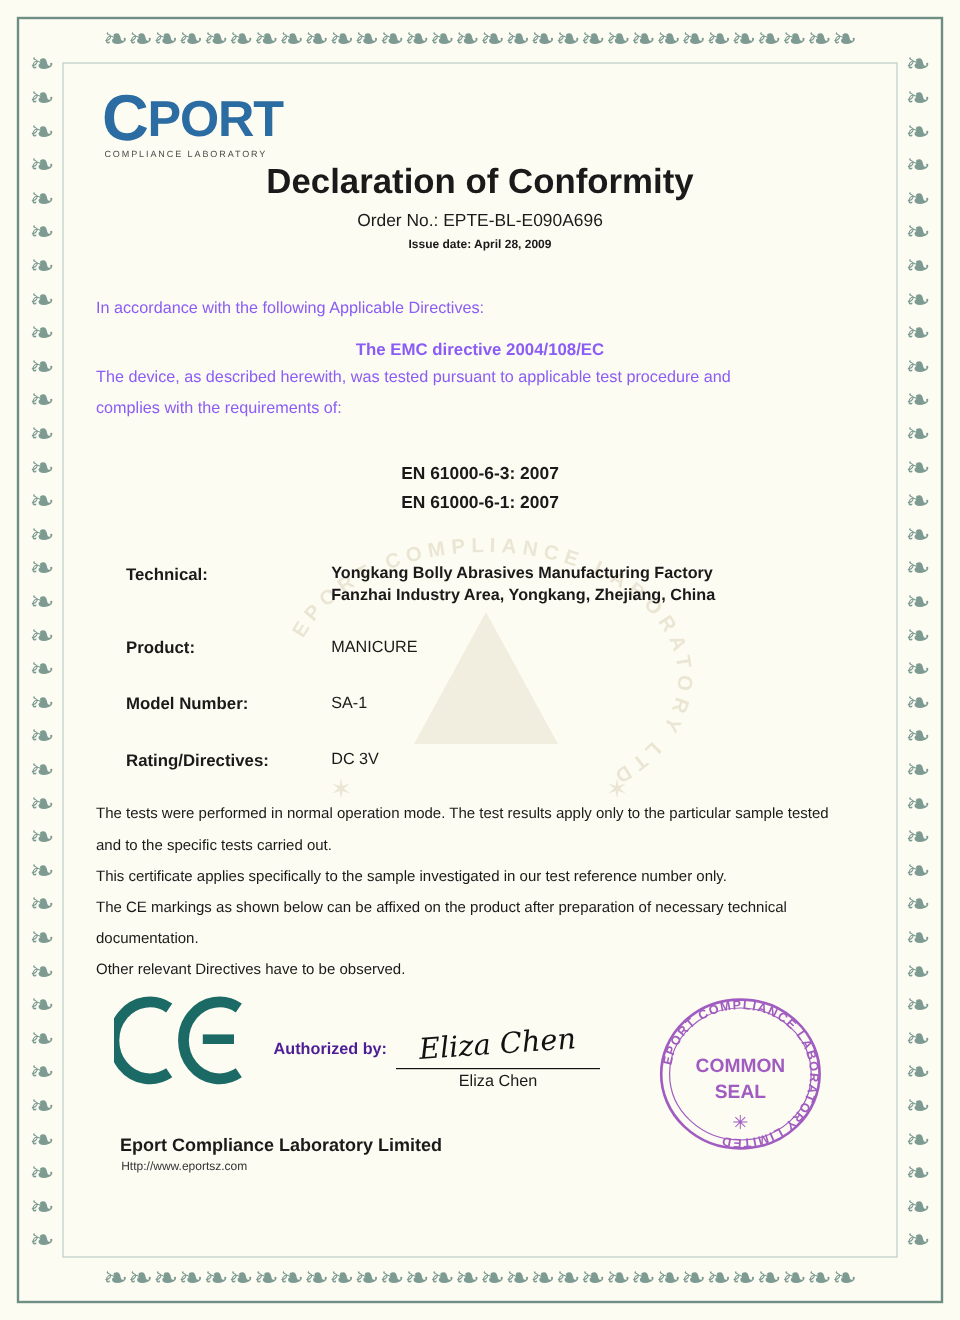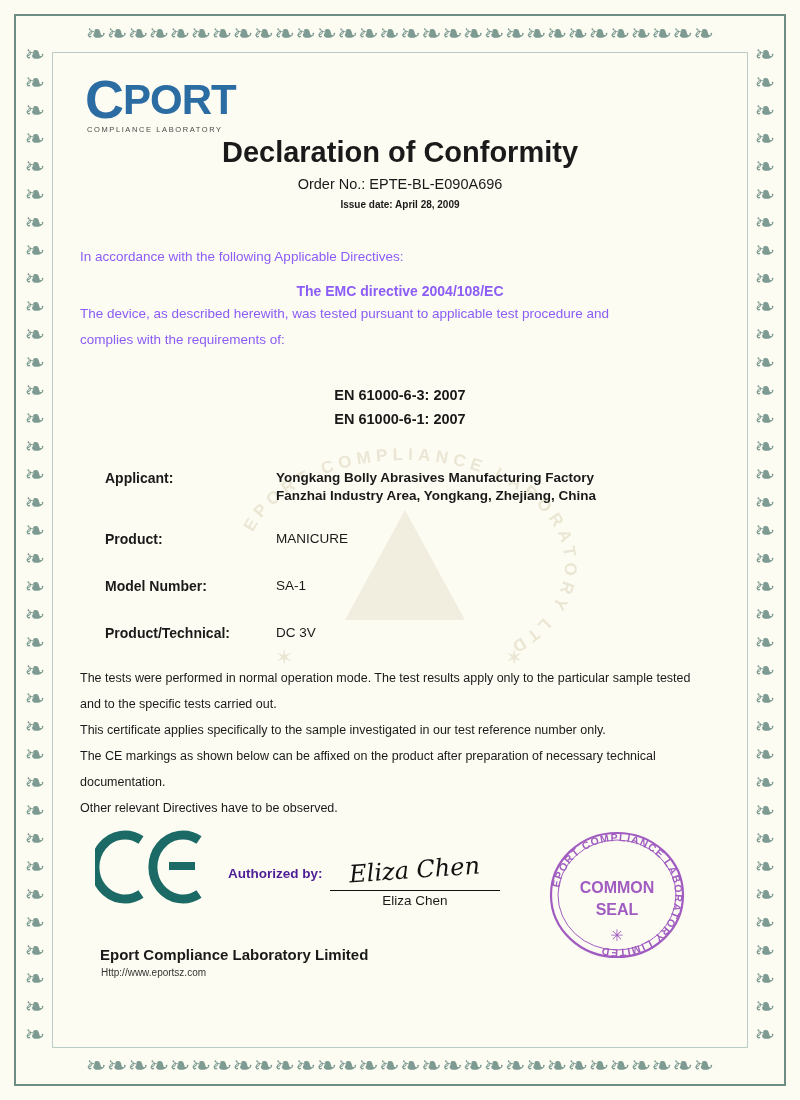--- a/index.html
+++ b/index.html
@@ -409,36 +409,36 @@
   <div class="body-line l-accordance">In accordance with the following Applicable Directives:</div>
   <div class="body-line l-emc">The EMC directive 2004/108/EC</div>
   <div class="body-line l-device">The device, as described herewith, was tested pursuant to applicable test procedure and</div>
   <div class="body-line l-complies">complies with the requirements of:</div>
 
   <div class="std std1">EN 61000-6-3: 2007</div>
   <div class="std std2">EN 61000-6-1: 2007</div>
 
   <div class="details">
     <div class="det-row" style="height:38px">
-      <div class="det-label">Applicant:</div>
+      <div class="det-label">Technical:</div>
       <div class="det-value bold">
         <span>Yongkang Bolly Abrasives Manufacturing Factory</span>
         <span class="vl2">Fanzhai Industry Area, Yongkang, Zhejiang, China</span>
       </div>
     </div>
     <div class="det-row" style="height:24px">
       <div class="det-label">Product:</div>
       <div class="det-value">MANICURE</div>
     </div>
     <div class="det-row" style="height:24px">
       <div class="det-label">Model Number:</div>
       <div class="det-value">SA-1</div>
     </div>
     <div class="det-row" style="height:24px">
-      <div class="det-label">Product/Technical:</div>
+      <div class="det-label">Rating/Directives:</div>
       <div class="det-value">DC 3V</div>
     </div>
   </div>
 
   <div class="notes">
     <p>The tests were performed in normal operation mode. The test results apply only to the particular sample tested</p>
     <p>and to the specific tests carried out.</p>
     <p>This certificate applies specifically to the sample investigated in our test reference number only.</p>
     <p>The CE markings as shown below can be affixed on the product after preparation of necessary technical</p>
     <p>documentation.</p>

